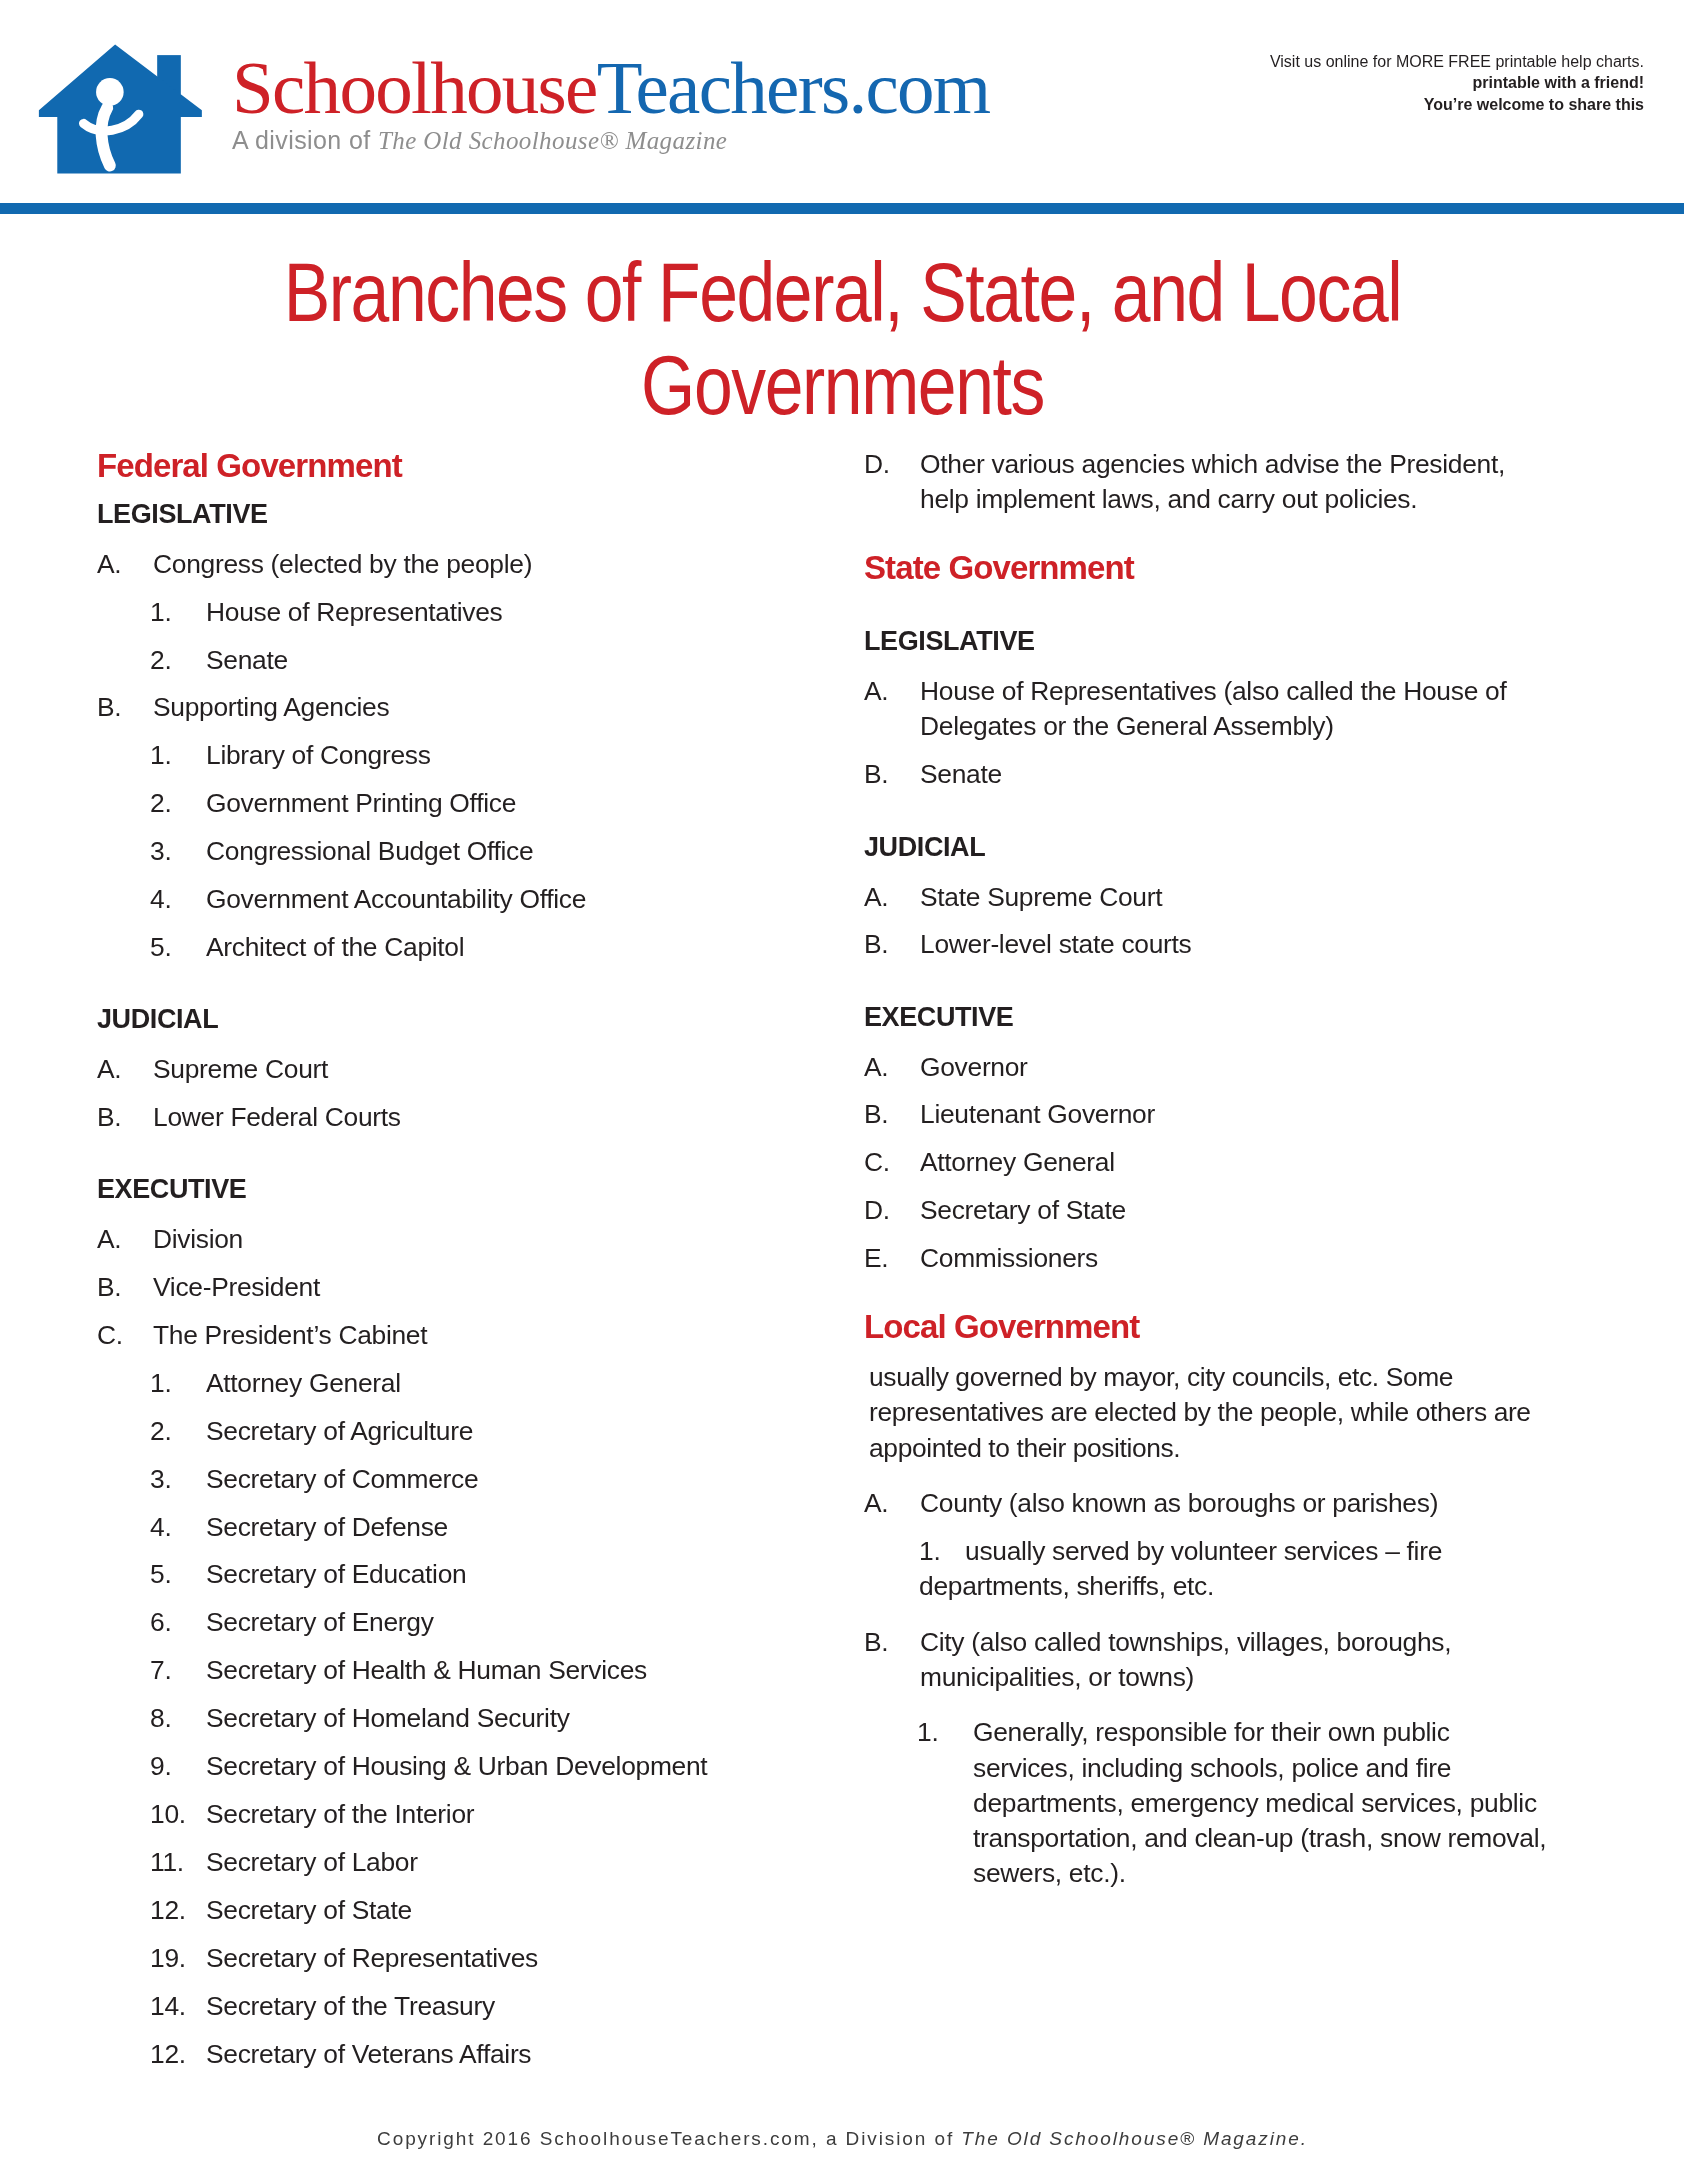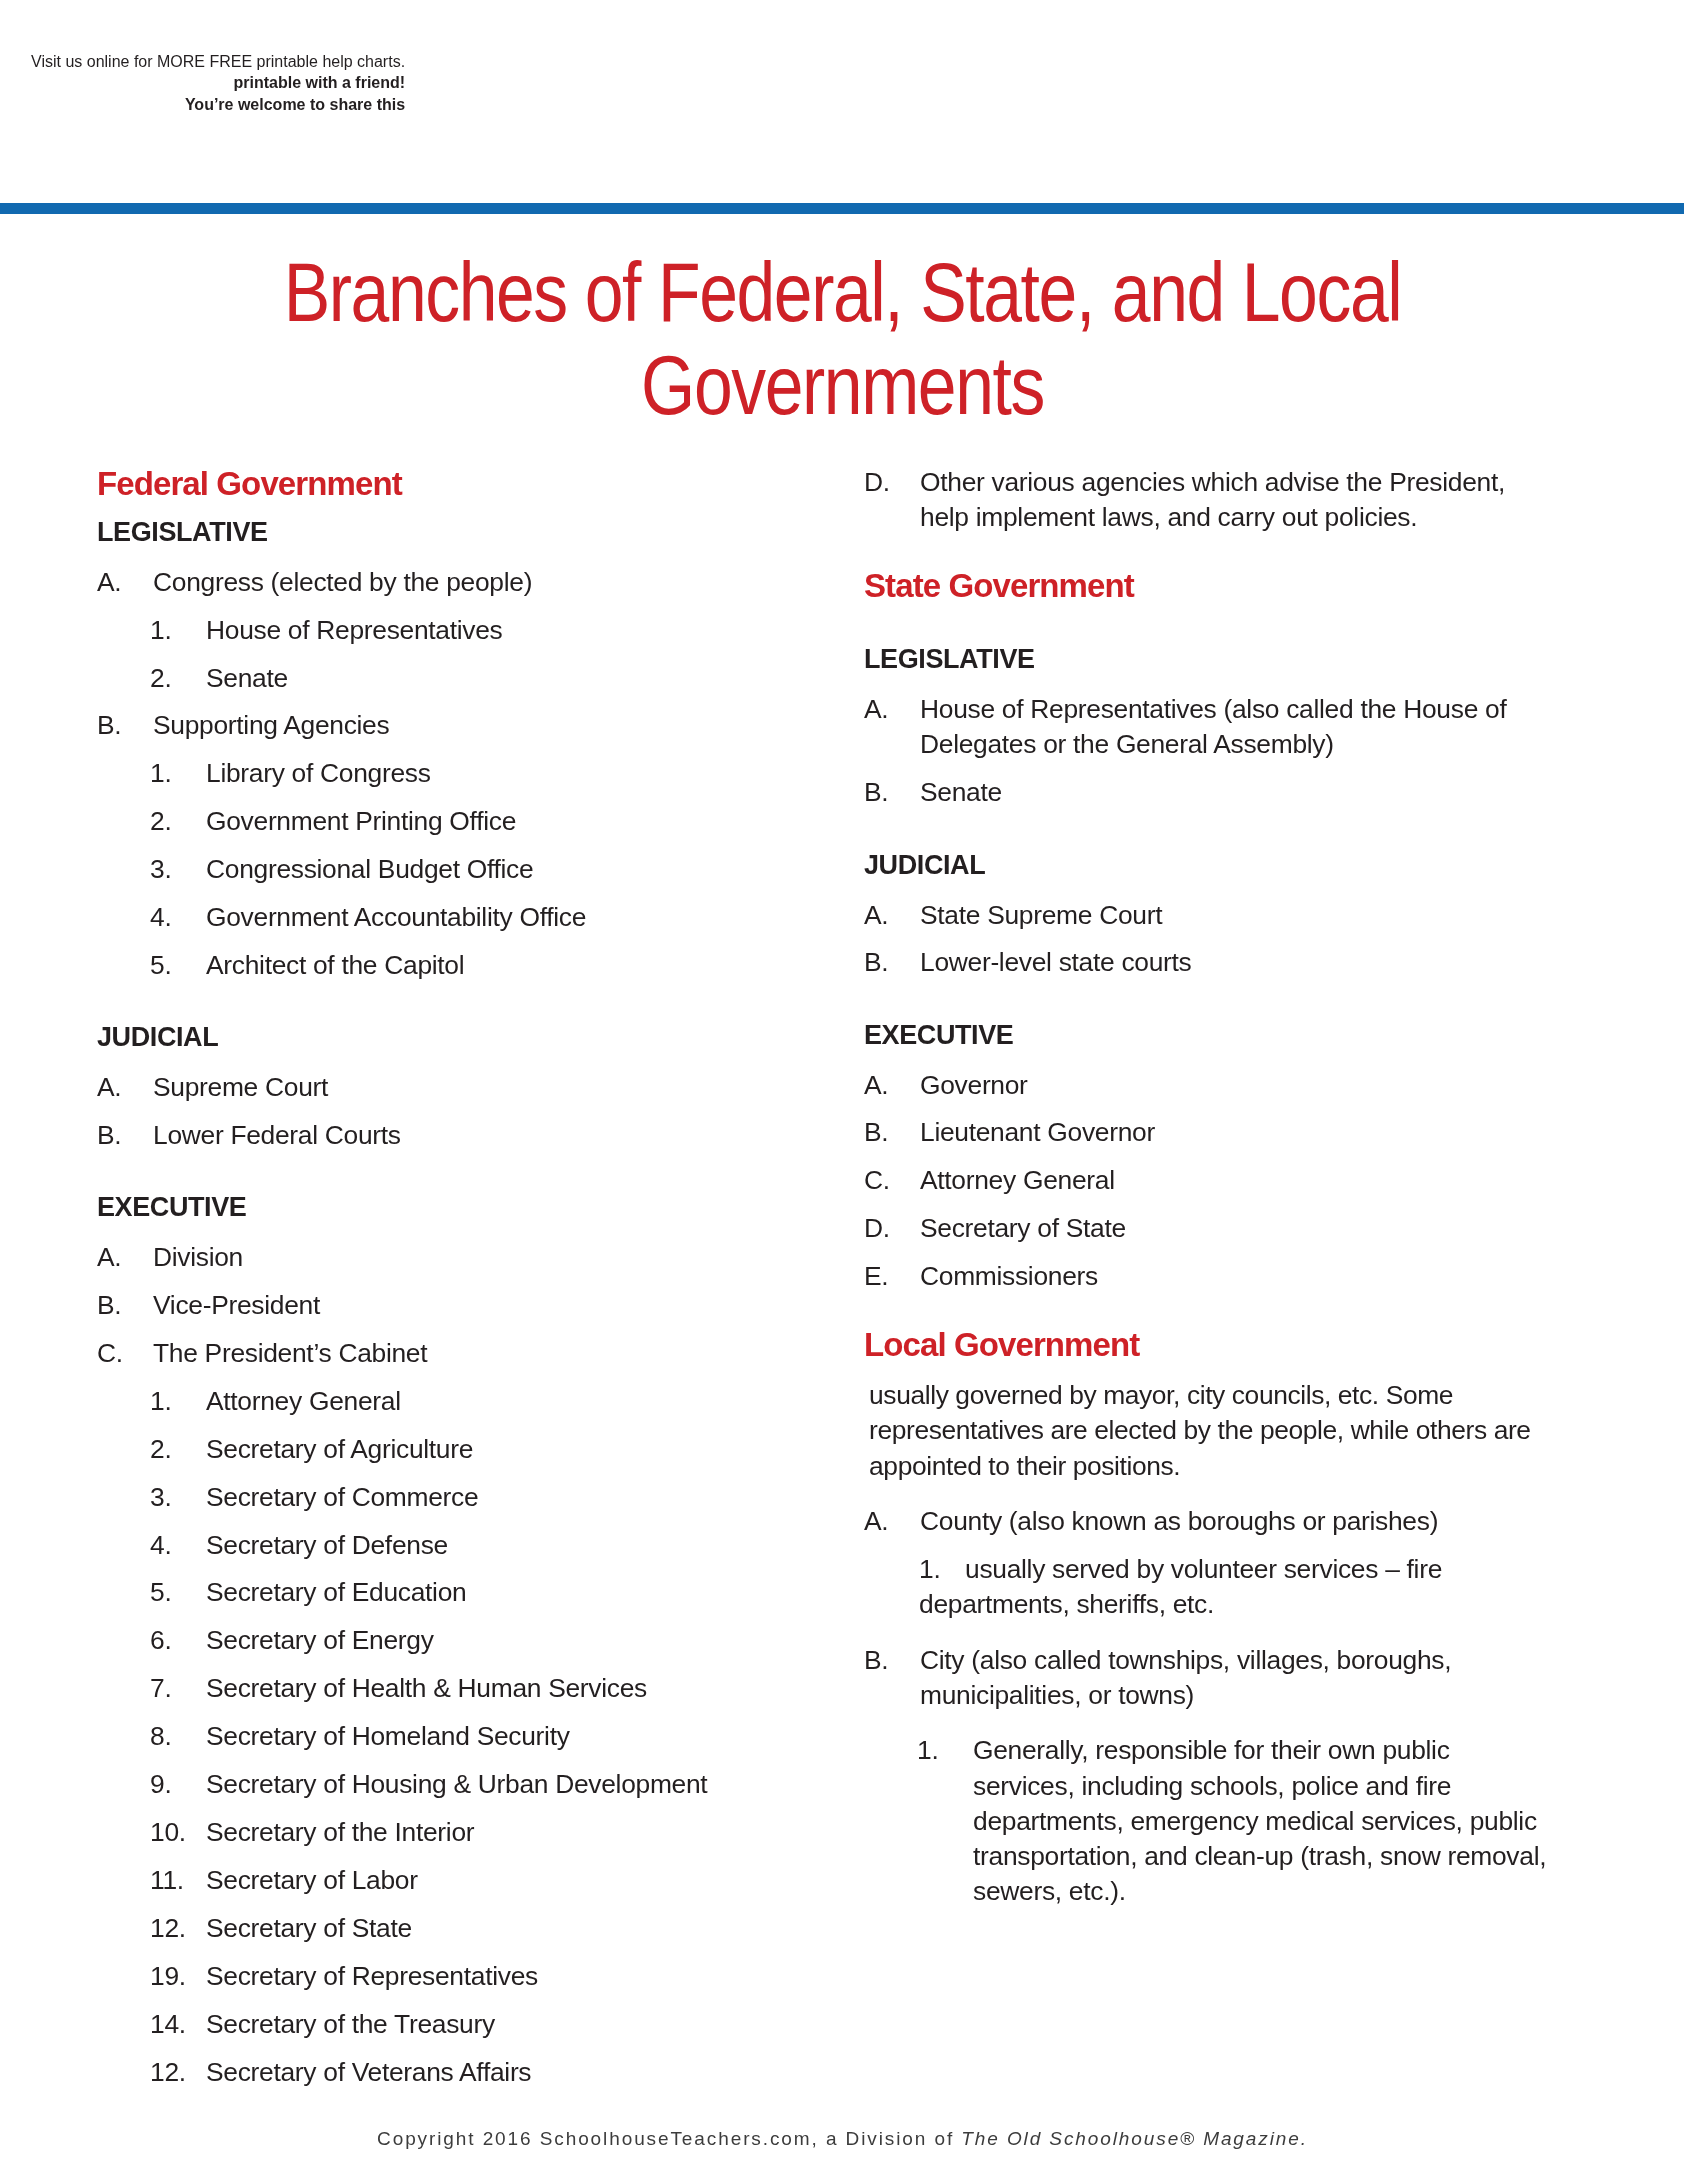--- a/index.html
+++ b/index.html
@@ -17,21 +17,21 @@
   .brand-red { color:#CE2127; }
   .brand-blue { color:#1467B0; }
   .tagline { font-size:25px; color:#8E8E8E; margin-top:1.7px; letter-spacing:0.4px; }
   .tagline .mag { font-family:"Liberation Serif", serif; font-style:italic; }
   .promo { text-align:right; font-size:16px; line-height:1.33; padding-top:10.2px; color:#231F20; }
   .promo .b { font-weight:bold; }
   .bluebar { height:11px; background:#1169B0; margin-top:25.6px; }
   
   .title { margin-top:32px; text-align:center; color:#CE2127; font-size:83px; line-height:1.13; letter-spacing:-1.7px; transform:scaleX(0.84); }
   
-  .content { display:flex; margin-top:32px; padding:0 39px 0 97px; }
+  .content { display:flex; margin-top:14px; padding:0 39px 0 97px; }
   .col-left  { width:726px; flex:none; }
   .col-right { flex:1 1 auto; margin-left:41px; }
   .sec-head { color:#CE2127; font-weight:bold; font-size:33px; letter-spacing:-0.9px; margin-bottom:13.6px; }
   .mt-sec { margin-top:32px; }
   .sub-head { font-weight:bold; font-size:27px; letter-spacing:-0.4px; margin:39px 0 17px 0; }
   .sub-head.first { margin-top:12px; }
   .row { display:flex; font-size:26.4px; line-height:1.33; margin-bottom:12.8px; letter-spacing:-0.3px; }
   .row .m { flex:none; width:56px; }
   .row.lvl2 { margin-left:53px; }
   .row .t { white-space:pre-line; }
@@ -41,20 +41,33 @@
   .intro { font-size:26.4px; line-height:1.34; margin:0 0 12px 5.1px; white-space:pre-line; letter-spacing:-0.4px; }
   .gap-top { margin-top:20.4px; }
   
   .footer { position:absolute; left:0; right:0; top:2128px; text-align:center; font-size:19px; letter-spacing:1.9px; color:#3C3C3C; }
   .footer .mag { font-style:italic; }
 </style>
 </head>
 <body>
 
 <div class="header">
+  <div class="logo">
+    <svg class="house" viewBox="0 0 140 102" aria-hidden="true">
+      <rect x="96" y="10" width="18" height="30" fill="#1169B0"></rect>
+      <path d="M64 2 L130 52 L130 57 L114 57 L114 100 L20 100 L20 57 L6 57 L6 52 Z" fill="#1169B0"></path>
+      <circle cx="60" cy="38" r="10.5" fill="#ffffff"></circle>
+      <path d="M58 50 C51 62 53 80 60 94" stroke="#ffffff" stroke-width="9" stroke-linecap="round" fill="none"></path>
+      <path d="M40 62 C52 72 72 68 82 55" stroke="#ffffff" stroke-width="7" stroke-linecap="round" fill="none"></path>
+    </svg>
+    <div class="logo-text">
+      <div class="brandline"><span class="brand-red">Schoolhouse</span><span class="brand-blue">Teachers.com</span></div>
+      <div class="tagline"><span>A division of </span><span class="mag">The Old Schoolhouse® Magazine</span></div>
+    </div>
+  </div>
   <div class="promo">
     <div>Visit us online for MORE FREE printable help charts.</div>
     <div class="b">printable with a friend!</div>
     <div class="b">You’re welcome to share this</div>
   </div>
 </div>
 <div class="bluebar"></div>
 
 <div class="title">
   <div>Branches of Federal, State, and Local</div>

